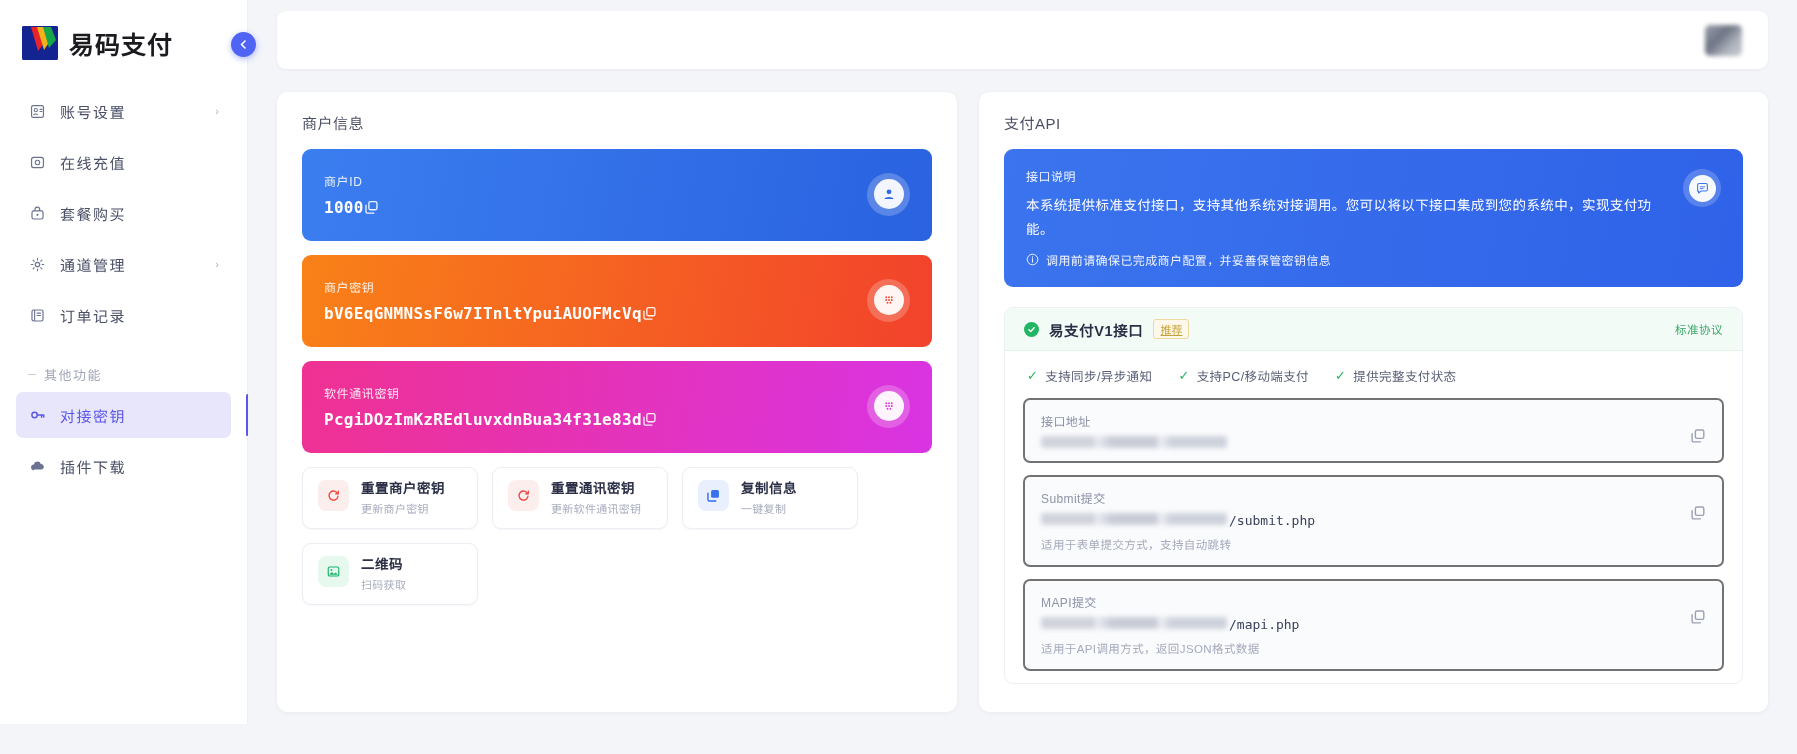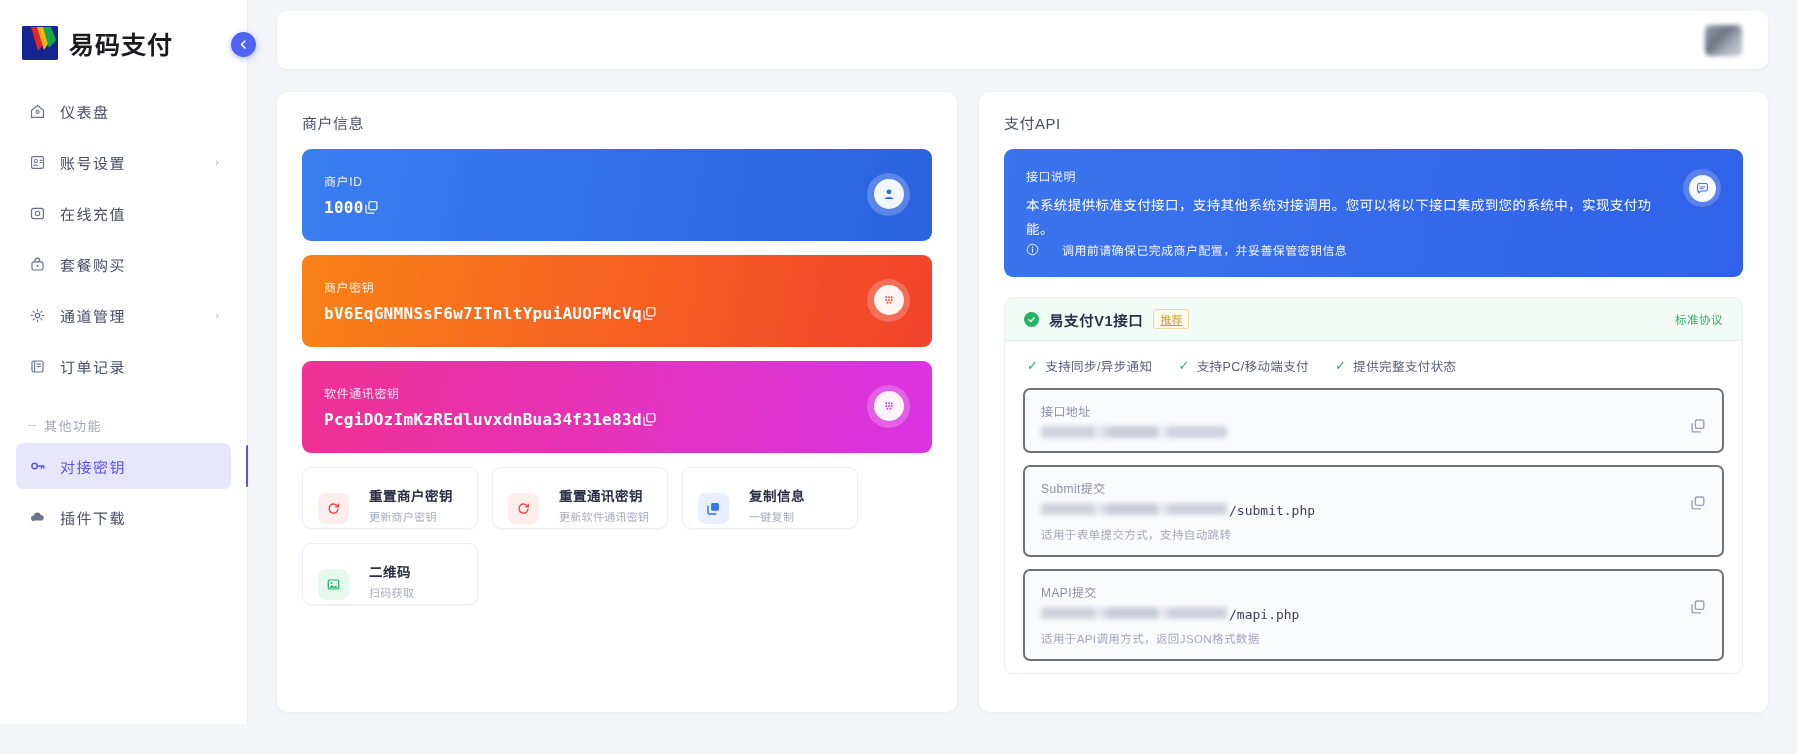--- a/index.html
+++ b/index.html
@@ -130,22 +130,22 @@
   .card-blue { background: linear-gradient(100deg,#3b7ef0 0%, #2a62e0 100%); height: 92px; }
   .card-orange { background: linear-gradient(100deg,#f98118 0%, #f2422c 100%); height: 92px; }
   .card-pink { background: linear-gradient(100deg,#ef3192 0%, #d934e3 100%); height: 92px; }
 
   
   .actions { display: flex; flex-wrap: wrap; gap: 14px; margin-top: 8px; }
   .act {
     width: 176px; height: 62px; border-radius: 9px;
     background: #fff; border: 1px solid #eceef4;
     box-shadow: 0 1px 2px rgba(22,30,70,.04);
-    display: flex; align-items: flex-end; gap: 20px;
-    padding: 4px 15px; cursor: pointer;
+    display: flex; align-items: flex-start; gap: 12px;
+    padding: 12px 15px; cursor: pointer;
   }
   .act-ico {
     width: 31px; height: 31px; flex: 0 0 31px; border-radius: 8px;
     display: flex; align-items: center; justify-content: center;
   }
   .act-ico.red { background: #fdeeee; color: #f0443f; }
   .act-ico.blue { background: #e9effd; color: #2f6bea; }
   .act-ico.green { background: #e7f8ef; color: #19b36b; }
   .act-texts { min-width: 0; }
   .act-title { font-size: 13.5px; color: #2b3047; font-weight: 700; letter-spacing: .5px; line-height: 1.35; }
@@ -154,22 +154,22 @@
   
   .api-intro {
     background: linear-gradient(100deg,#3b74ee 0%, #2f62e8 100%);
     border-radius: 9px; color: #fff; padding: 18px 22px 19px 22px;
     position: relative; display: flex; align-items: flex-start; gap: 16px;
   }
   .api-intro .txt { flex: 1; }
   .api-intro-label { font-size: 12px; opacity: .9; margin-bottom: 10px; letter-spacing: .5px; }
   .api-intro-desc { font-size: 13.5px; line-height: 1.75; letter-spacing: .4px; }
   .api-intro-note {
-    display: flex; align-items: center; gap: 23px;
-    font-size: 12px; opacity: .92; letter-spacing: .4px;
+    display: flex; align-items: center; gap: 7px;
+    font-size: 12px; opacity: .92; margin-top: 10px; letter-spacing: .4px;
   }
   .api-badge {
     width: 38px; height: 38px; flex: 0 0 38px; border-radius: 50%;
     background: rgba(255,255,255,.2);
     display: flex; align-items: center; justify-content: center;
     margin-top: 2px;
   }
   .api-badge .inner {
     width: 27px; height: 27px; border-radius: 50%;
     background: rgba(255,255,255,.95); color: #3b74ee;
@@ -250,29 +250,20 @@
     </div>
 
     <div class="collapse-btn">
       <svg width="9" height="9" viewBox="0 0 9 9">
         <path d="M6 1 L2.5 4.5 L6 8" fill="none" stroke="#fff" stroke-width="1.6" stroke-linecap="round" stroke-linejoin="round"></path>
       </svg>
     </div>
 
     <nav class="nav">
 
-      <div class="nav-item">
-        <span class="ico">
-          <svg width="17" height="17" viewBox="0 0 20 20">
-              <path d="M3 8.5 L10 3 L17 8.5 V17 H3 Z" fill="none" stroke="currentColor" stroke-width="1.4" stroke-linejoin="round"></path>
-              <circle cx="10" cy="10.5" r="1.8" fill="none" stroke="currentColor" stroke-width="1.3"></circle>
-            </svg>
-        </span>
-        <span class="lbl">仪表盘</span>
-      </div>
 
       <div class="nav-item">
         <span class="ico">
           <svg width="17" height="17" viewBox="0 0 20 20">
               <rect x="3" y="3" width="14" height="14" rx="2" fill="none" stroke="currentColor" stroke-width="1.4"></rect>
               <circle cx="8" cy="8.5" r="1.9" fill="none" stroke="currentColor" stroke-width="1.2"></circle>
               <path d="M5.3 14.2c.6-1.7 4.2-1.7 5 0" fill="none" stroke="currentColor" stroke-width="1.2"></path>
               <path d="M13 7.5h2.3M13 10h2.3" stroke="currentColor" stroke-width="1.2" stroke-linecap="round"></path>
             </svg>
         </span>

